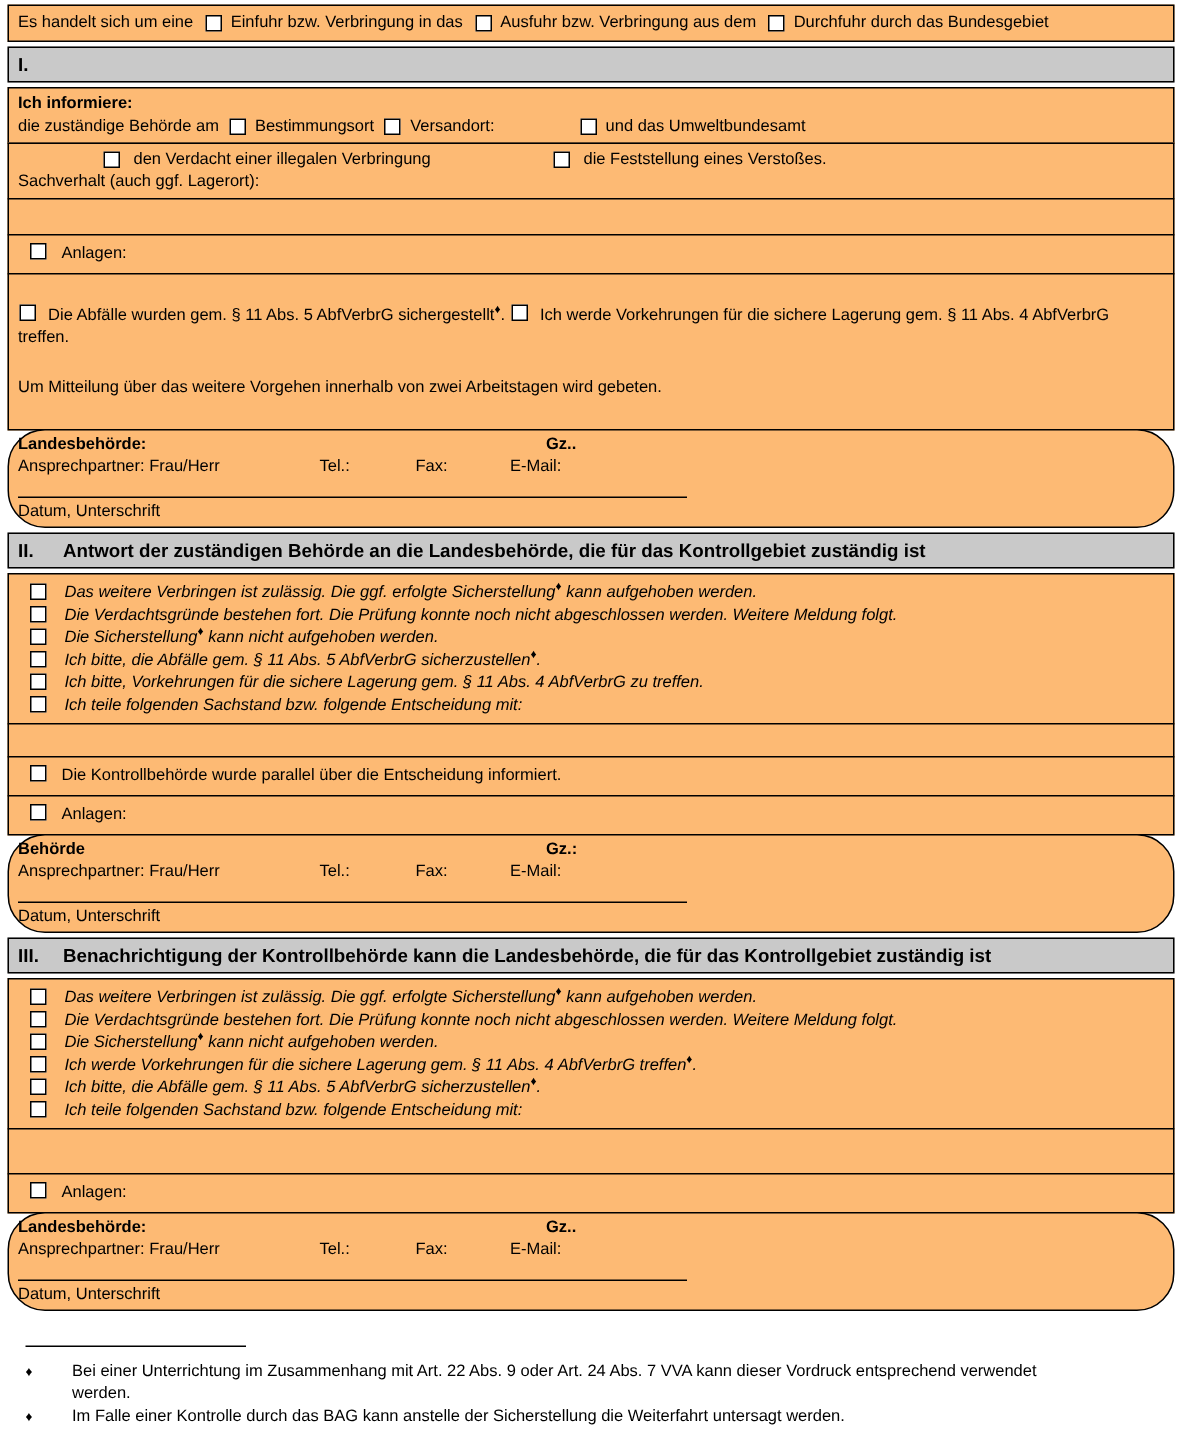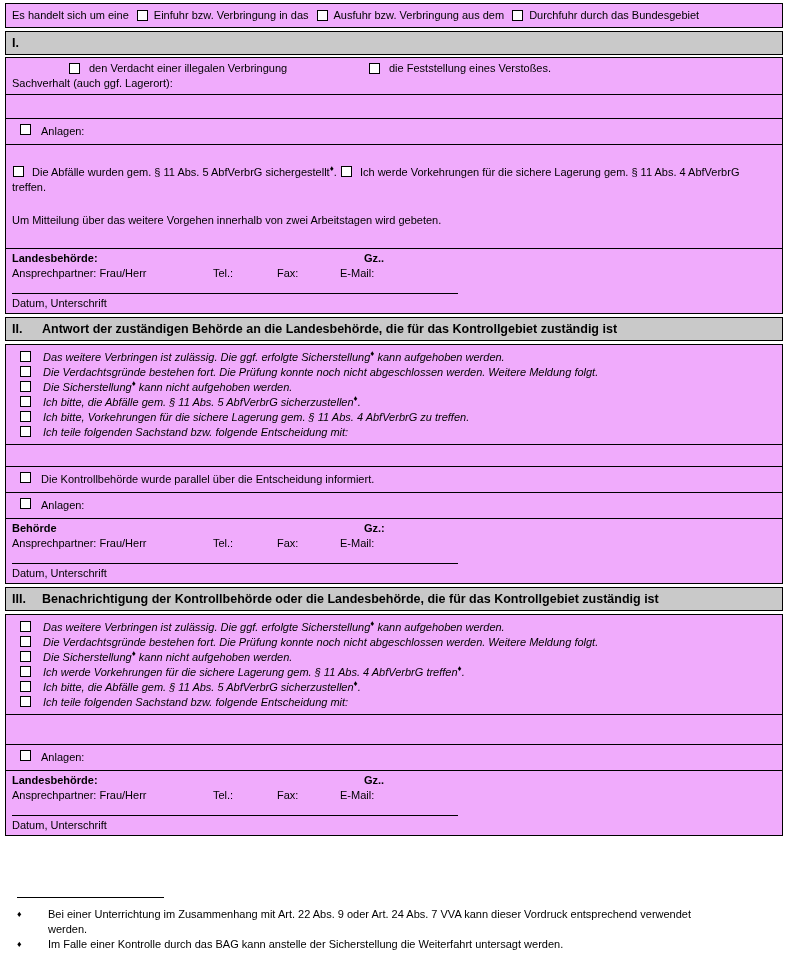--- a/index.html
+++ b/index.html
@@ -9,21 +9,21 @@
     color: #000;
     font-family: "Liberation Sans", sans-serif;
     font-size: 11px; line-height: 15px;
     overflow: hidden;
   }
   .form { margin: 3px 5px 0 5px; width: 778px; }
   .cell {
     border: 1px solid #000;
     margin-top: -1px;
     padding: 3px 6px;
-    background: #f0abfc;
+    background: #fdba74;
   }
   .cell.first { margin-top: 0; }
   .hdr {
     border: 1px solid #000;
     margin-top: 3px; margin-bottom: 3px;
     background: #c9c9c9;
     font-weight: bold; font-size: 12.5px; line-height: 16px;
     padding: 3px 6px;
     display: flex;
   }
@@ -52,21 +52,21 @@
   .empty2 { height: 23px; }
   .empty3 { height: 31px; }
   
   .cbrow { display: flex; align-items: flex-start; padding: 5px 6px; }
   .cbrow .cb { margin: 0 10px 0 8px; }
   
   .abf { padding: 20px 6px; }
   .abf .cb { margin: 0 5px 0 1px; }
   .mitteilung { font-weight: normal; margin-top: 18px; }
   
-  .contact { padding: 2px 6px 2px 6px; }
+  .contact { padding: 2px 6px 2px 6px; border-radius: 25px; }
   .c1 { display: flex; font-weight: bold; }
   .c1 .auth { width: 352px; flex: none; }
   .c2 { display: flex; }
   .c2 .person { width: 201px; flex: none; }
   .c2 .tel { width: 64px; flex: none; }
   .c2 .fax { width: 63px; flex: none; }
   .sig { width: 446px; height: 13px; border-bottom: 1px solid #000; margin-bottom: 2px; }
   
   .cklist { padding: 5px 6px 4px 6px; font-style: italic; }
   .ckl { display: flex; padding-left: 8px; }
@@ -93,20 +93,32 @@
     <span class="cb"></span>
     <span>Ausfuhr bzw. Verbringung aus dem</span>
     <span class="cb"></span>
     <span>Durchfuhr durch das Bundesgebiet</span>
   </div>
 
   <div class="hdr">
     <span class="num">I.</span>
   </div>
 
+  <div class="cell first">
+    <div class="bold">Ich informiere:</div>
+    <div class="inform-l2">
+      <span>die zuständige Behörde am</span>
+      <span class="cb"></span>
+      <span>Bestimmungsort</span>
+      <span class="cb"></span>
+      <span>Versandort:</span>
+      <span class="cb gap-cb"></span>
+      <span>und das Umweltbundesamt</span>
+    </div>
+  </div>
 
   <div class="cell">
     <div class="ueber-line">
       <span class="ueber-col"></span>
       <span class="cb"></span>
       <span class="ueber-mid">den Verdacht einer illegalen Verbringung</span>
       <span class="cb"></span>
       <span>die Feststellung eines Verstoßes.</span>
     </div>
     <div>Sachverhalt (auch ggf. Lagerort):</div>
@@ -198,21 +210,21 @@
       <span class="tel">Tel.:</span>
       <span class="fax">Fax:</span>
       <span>E-Mail:</span>
     </div>
     <div class="sig"></div>
     <div>Datum, Unterschrift</div>
   </div>
 
   <div class="hdr">
     <span class="num">III.</span>
-    <span>Benachrichtigung der Kontrollbehörde oder die Landesbehörde, die für das Kontrollgebiet zuständig ist</span>
+    <span>Benachrichtigung der Kontrollbehörde kann die Landesbehörde, die für das Kontrollgebiet zuständig ist</span>
   </div>
 
   <div class="cell first cklist">
     <div class="ckl">
       <span class="cb"></span>
       <span class="ckt">Das weitere Verbringen ist zulässig. Die ggf. erfolgte Sicherstellung<sup class="fnm">♦</sup> kann aufgehoben werden.</span>
     </div>
     <div class="ckl">
       <span class="cb"></span>
       <span class="ckt">Die Verdachtsgründe bestehen fort. Die Prüfung konnte noch nicht abgeschlossen werden. Weitere Meldung folgt.</span>

